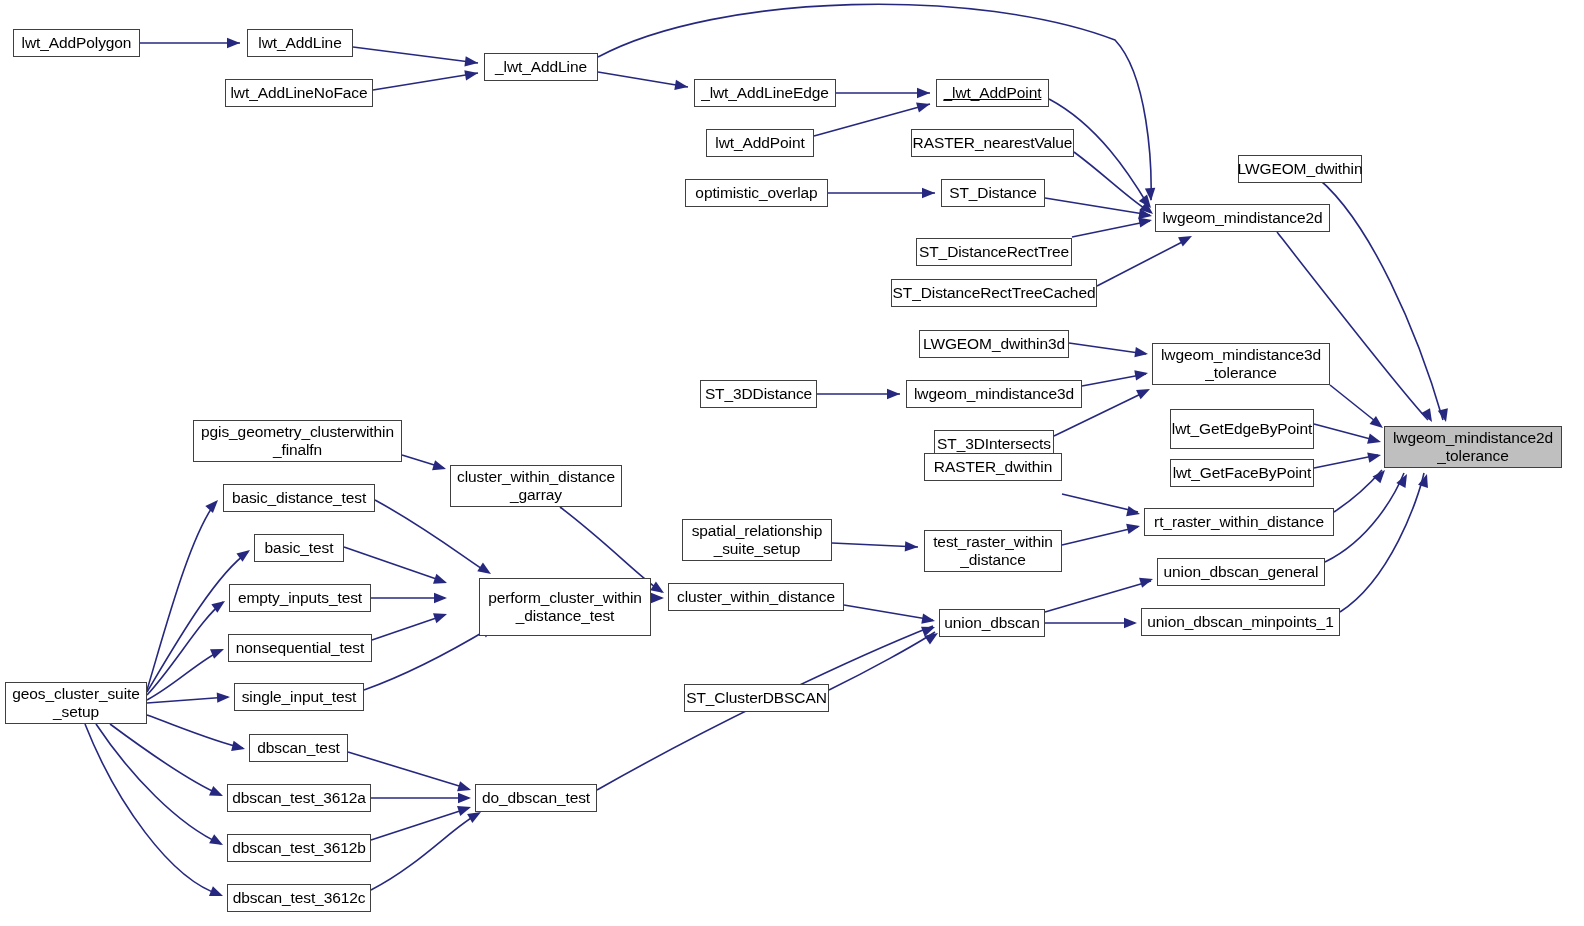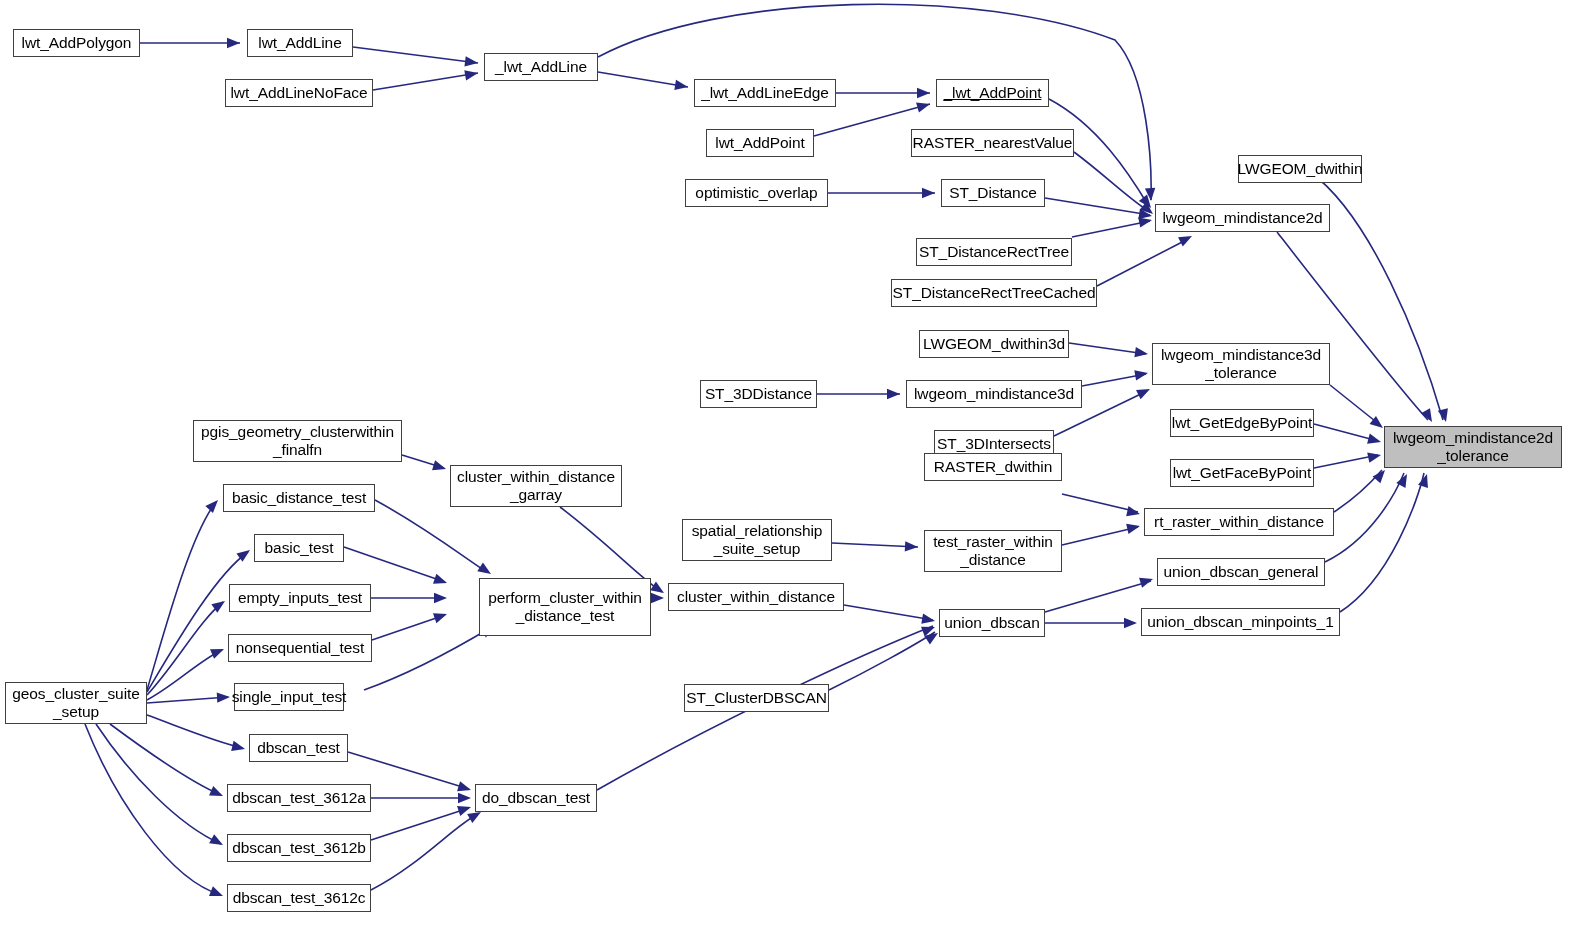--- a/index.html
+++ b/index.html
@@ -180,39 +180,39 @@
       <div class="node" style="left: 916px; top: 238px; width: 156px; height: 28px;">ST_DistanceRectTree</div>
       <div class="node" style="left: 891px; top: 279px; width: 206px; height: 28px;">ST_DistanceRectTreeCached</div>
       <div class="node" style="left: 1238px; top: 155px; width: 124px; height: 28px;">LWGEOM_dwithin</div>
       <div class="node" style="left: 1155px; top: 204px; width: 175px; height: 28px;">lwgeom_mindistance2d</div>
       <div class="node" style="left: 919px; top: 330px; width: 150px; height: 28px;">LWGEOM_dwithin3d</div>
       <div class="node" style="left: 700px; top: 380px; width: 117px; height: 28px;">ST_3DDistance</div>
       <div class="node" style="left: 906px; top: 380px; width: 176px; height: 28px;">lwgeom_mindistance3d</div>
       <div class="node" style="left: 934px; top: 430px; width: 120px; height: 28px;">ST_3DIntersects</div>
       <div class="node" style="left: 1152px; top: 343px; width: 178px; height: 42px;">lwgeom_mindistance3d
 _tolerance</div>
-      <div class="node" style="left: 1170px; top: 409px; width: 144px; height: 28px;">lwt_GetEdgeByPoint</div>
+      <div class="node" style="left: 1170px; top: 409px; width: 144px; height: 40px;">lwt_GetEdgeByPoint</div>
       <div class="node" style="left: 1170px; top: 459px; width: 144px; height: 28px;">lwt_GetFaceByPoint</div>
       <div class="node" style="left: 924px; top: 453px; width: 138px; height: 28px;">RASTER_dwithin</div>
       <div class="node" style="left: 924px; top: 530px; width: 138px; height: 42px;">test_raster_within
 _distance</div>
       <div class="node" style="left: 1144px; top: 508px; width: 190px; height: 28px;">rt_raster_within_distance</div>
       <div class="node" style="left: 1157px; top: 558px; width: 168px; height: 28px;">union_dbscan_general</div>
       <div class="node" style="left: 1141px; top: 608px; width: 199px; height: 28px;">union_dbscan_minpoints_1</div>
       <div class="node highlight" style="left: 1384px; top: 426px; width: 178px; height: 42px;">lwgeom_mindistance2d
 _tolerance</div>
       <div class="node" style="left: 193px; top: 420px; width: 209px; height: 42px;">pgis_geometry_clusterwithin
 _finalfn</div>
       <div class="node" style="left: 450px; top: 465px; width: 172px; height: 42px;">cluster_within_distance
 _garray</div>
       <div class="node" style="left: 223px; top: 484px; width: 152px; height: 28px;">basic_distance_test</div>
       <div class="node" style="left: 254px; top: 534px; width: 90px; height: 28px;">basic_test</div>
       <div class="node" style="left: 229px; top: 584px; width: 142px; height: 28px;">empty_inputs_test</div>
       <div class="node" style="left: 228px; top: 634px; width: 144px; height: 28px;">nonsequential_test</div>
-      <div class="node" style="left: 234px; top: 683px; width: 110px; height: 28px;">single_input_test</div>
+      <div class="node" style="left: 234px; top: 683px; width: 130px; height: 28px;">single_input_test</div>
       <div class="node" style="left: 249px; top: 734px; width: 99px; height: 28px;">dbscan_test</div>
       <div class="node" style="left: 227px; top: 784px; width: 144px; height: 28px;">dbscan_test_3612a</div>
       <div class="node" style="left: 227px; top: 834px; width: 144px; height: 28px;">dbscan_test_3612b</div>
       <div class="node" style="left: 227px; top: 884px; width: 144px; height: 28px;">dbscan_test_3612c</div>
       <div class="node" style="left: 5px; top: 682px; width: 142px; height: 42px;">geos_cluster_suite
 _setup</div>
       <div class="node" style="left: 451px; top: 578px; width: 172px; height: 58px; margin-left: 28px;">perform_cluster_within
 _distance_test</div>
       <div class="node" style="left: 668px; top: 583px; width: 176px; height: 28px;">cluster_within_distance</div>
       <div class="node" style="left: 682px; top: 519px; width: 150px; height: 42px;">spatial_relationship

